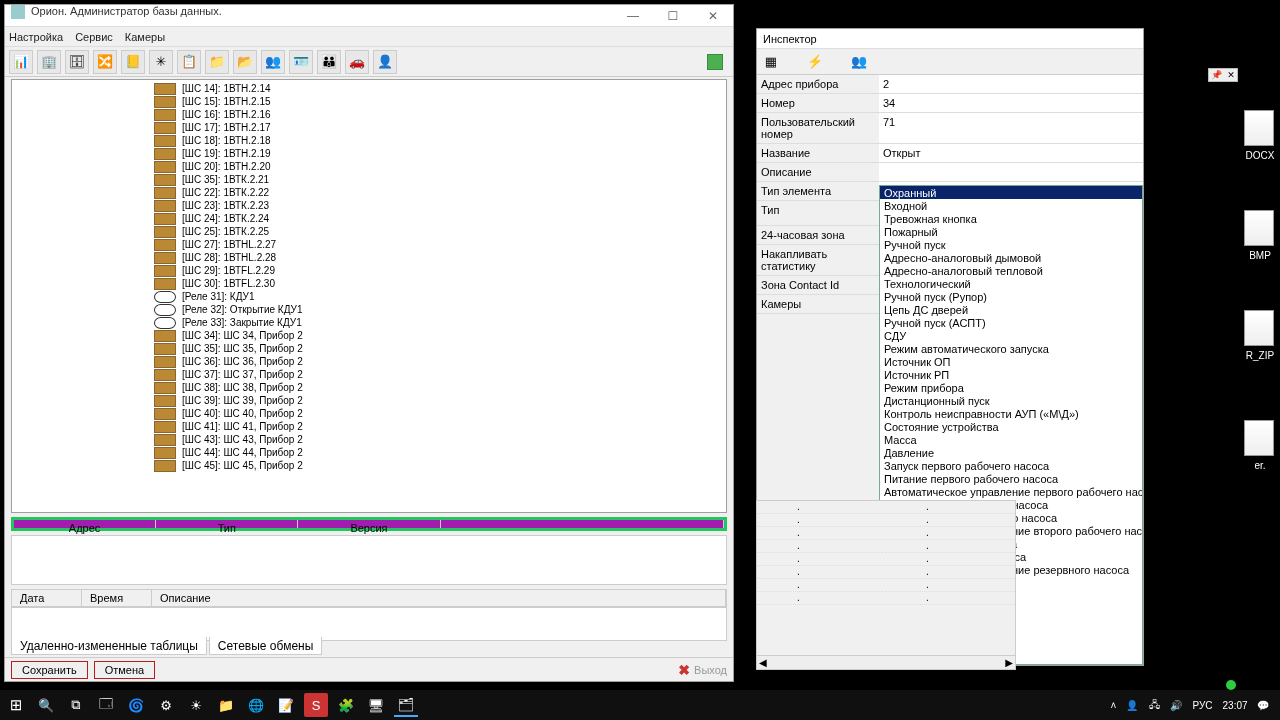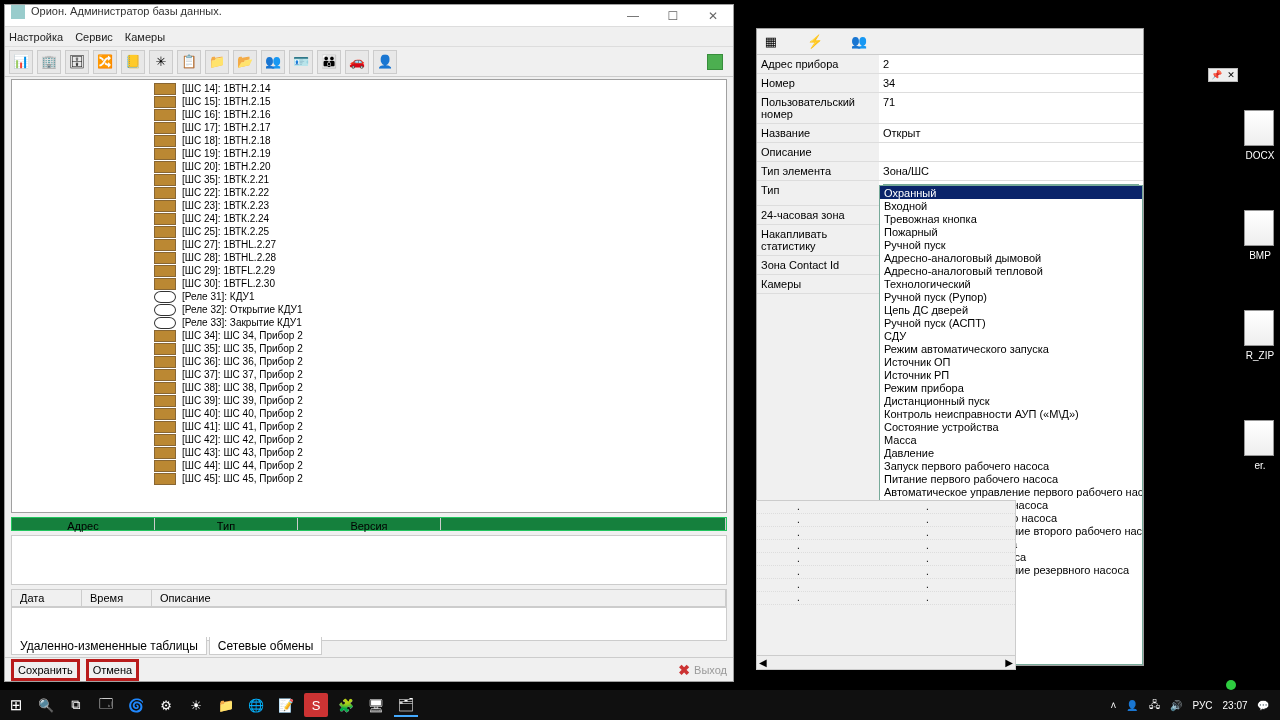--- a/index.html
+++ b/index.html
@@ -25,31 +25,31 @@
 .orion .menubar { height:20px; background:#f0f0f0; display:flex; align-items:center; padding-left:4px; gap:12px; font-size:11px; color:#222; border-bottom:1px solid #ddd; }
 .orion .toolbar { height:30px; background:#f0f0f0; border-bottom:1px solid #ccc; display:flex; align-items:center; padding:0 4px; gap:4px; }
 .orion .toolbar .tbtn { width:24px; height:24px; background:#e8e8e8; border:1px solid #ccc; display:flex; align-items:center; justify-content:center; font-size:13px; }
 .orion .toolbar .status-sq { margin-left:auto; margin-right:6px; width:16px; height:16px; background:#4caf50; border:1px solid #388e3c; }
 
 .orion .tree { position:absolute; left:6px; top:74px; right:6px; height:434px; background:#fff; border:1px solid #a0a0a0; overflow-y:scroll; overflow-x:hidden; padding:2px; }
 .tree-row { display:flex; align-items:center; height:13px; font-size:10px; color:#000; padding-left:140px; white-space:nowrap; }
 .tree-row .ic { width:22px; height:12px; margin-right:6px; background:#b83; border:1px solid #863; display:inline-flex; }
 .tree-row .ic.relay { background:#fff; border:1px solid #333; border-radius:50%/80%; }
 
-.orion .split-cols { position:absolute; left:6px; top:512px; right:6px; height:14px; display:flex; background:#15803d; border:1px solid #22c55e; font-size:11px; }
+.orion .split-cols { position:absolute; left:6px; top:512px; right:6px; height:14px; display:flex; background:#a21caf; border:3px solid #22c55e; font-size:11px; }
 .orion .split-cols div { flex:1; text-align:center; border-right:1px solid #ccc; padding:2px 0;}
 .orion .blank-mid { position:absolute; left:6px; top:530px; right:6px; height:50px; background:#fff; border:1px solid #ccc; }
 .orion .log-head { position:absolute; left:6px; top:584px; right:6px; height:18px; background:#f0f0f0; border:1px solid #ccc; display:flex; font-size:11px; }
 .orion .log-head div { padding:2px 8px; border-right:1px solid #ccc; }
 .orion .log-head .c1{width:70px;} .orion .log-head .c2{width:70px;} .orion .log-head .c3{flex:1;}
 .orion .log-body { position:absolute; left:6px; top:602px; right:6px; height:34px; background:#fff; border:1px solid #ccc; }
 .orion .tabs { position:absolute; left:6px; bottom:26px; height:18px; display:flex; font-size:12px; gap:2px;}
 .orion .tabs .tab { padding:2px 8px; background:#fff; border:1px solid #ccc; border-top:none; }
 .orion .footer { position:absolute; left:0; bottom:0; right:0; height:24px; background:#f0f0f0; border-top:1px solid #ccc; display:flex; align-items:center; padding:0 6px; gap:6px; }
-.orion .footer button { font-size:11px; padding:2px 4px; background:#f0f0f0; border:3px solid #b91c1c; }
+.orion .footer button { font-size:11px; padding:2px 10px; background:#f0f0f0; border:1px solid #b91c1c; }
 .orion .footer .exit { margin-left:auto; display:flex; align-items:center; gap:4px; color:#999; font-size:11px; }
 .orion .footer .exit .x { color:#c33; font-weight:bold; font-size:14px; }
 
 
 .inspector { position:absolute; left:756px; top:28px; width:388px; height:638px; background:#f0f0f0; border:1px solid #a0a0a0; }
 .inspector .titlebar { height:20px; background:#fff; border-bottom:1px solid #ddd; padding-left:6px; font-size:11px; display:flex; align-items:center; }
 .inspector .ins-tool { height:26px; border-bottom:1px solid #ccc; display:flex; align-items:center; padding:0 4px; gap:24px; }
 .inspector .ins-tool .ibtn { width:20px; height:20px; display:flex; align-items:center; justify-content:center; font-size:13px; }
 
 .inspector .grid { display:grid; grid-template-columns: 122px 1fr; font-size:11px; }
@@ -241,24 +241,20 @@
       <div class="tree-row">
         <span class="ic"></span>
         <span>[ШС 40]: ШС 40, Прибор 2</span>
       </div>
       <div class="tree-row">
         <span class="ic"></span>
         <span>[ШС 41]: ШС 41, Прибор 2</span>
       </div>
       <div class="tree-row">
         <span class="ic"></span>
-        <span>[ШС 42]: ШС 42, Прибор 2</span>
-      </div>
-      <div class="tree-row">
-        <span class="ic"></span>
         <span>[ШС 43]: ШС 43, Прибор 2</span>
       </div>
       <div class="tree-row">
         <span class="ic"></span>
         <span>[ШС 44]: ШС 44, Прибор 2</span>
       </div>
       <div class="tree-row">
         <span class="ic"></span>
         <span>[ШС 45]: ШС 45, Прибор 2</span>
       </div>
@@ -288,20 +284,23 @@
     <button>Сохранить</button>
     <button>Отмена</button>
     <div class="exit">
       <span class="x">✖</span>
       <span>Выход</span>
     </div>
   </div>
 </div>
 
 <div class="inspector">
+  <div class="titlebar">
+    <span>Инспектор</span>
+  </div>
   <div class="ins-tool">
     <div class="ibtn">▦</div>
     <div class="ibtn" style="color:#c90">⚡</div>
     <div class="ibtn" style="color:#c90">👥</div>
   </div>
   <div class="grid" id="ins-grid">
       <div class="k">Адрес прибора</div>
       <div class="v">2</div>
       <div class="k">Номер</div>
       <div class="v">34</div>

